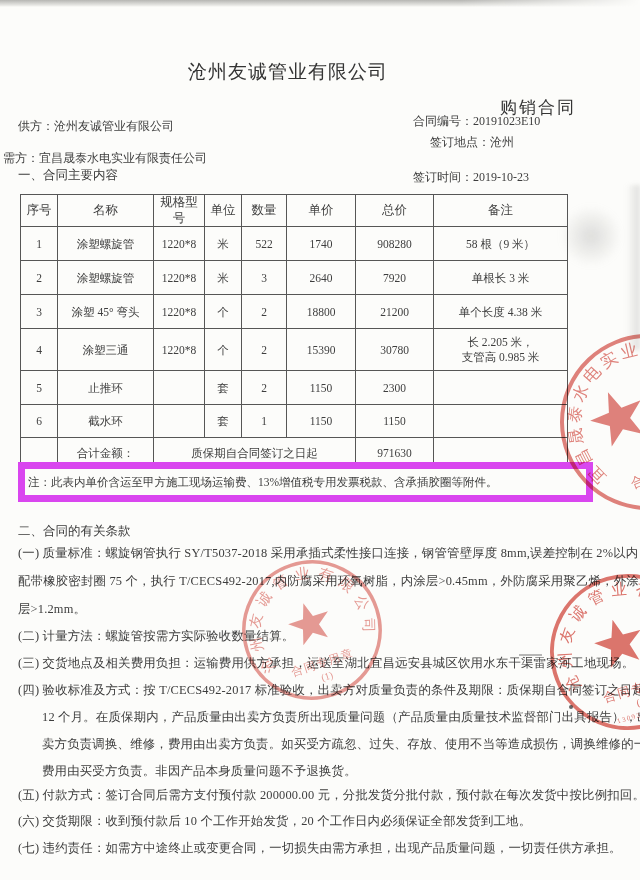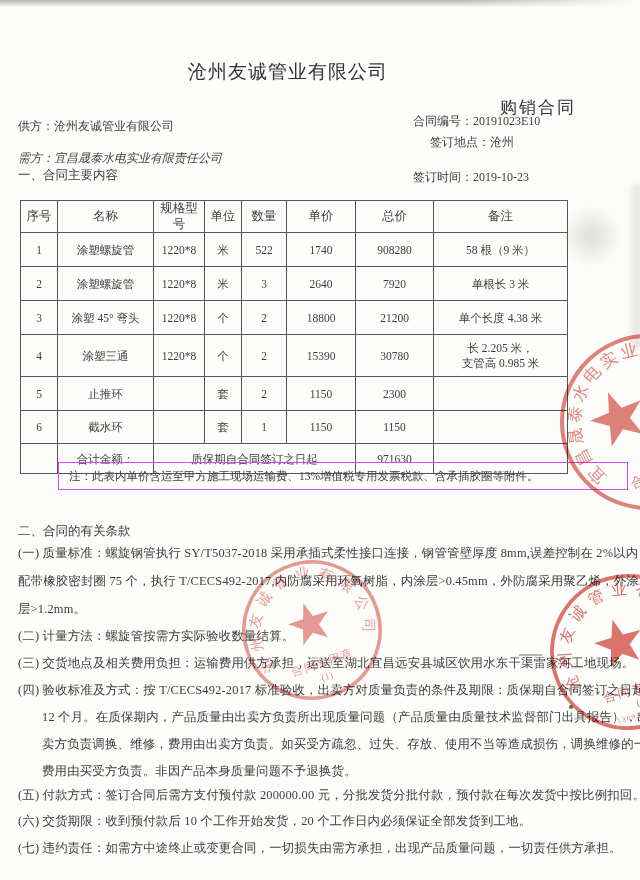--- a/index.html
+++ b/index.html
@@ -19,37 +19,37 @@
     background:radial-gradient(rgba(150,150,147,.30),rgba(150,150,147,0) 70%);filter:blur(3px);}
   .smudge2{left:626px;top:185px;width:14px;height:165px;
     background:linear-gradient(to right,rgba(158,158,155,0),rgba(158,158,155,.30));filter:blur(2px);}
   .ink-dot{left:569px;top:705px;width:4px;height:4px;border-radius:50%;background:#4c4c4c;opacity:.85;}
   .ink-dash{left:519px;top:654px;width:23px;height:2px;background:rgba(125,125,125,.55);}
   
   .company-title{left:0;top:59px;width:576px;text-align:center;font-size:19px;letter-spacing:1px;color:#343434;}
   .doc-title{left:0;top:96px;width:576px;text-align:right;font-size:17px;letter-spacing:2px;color:#343434;}
   .meta{font-size:12px;line-height:18px;white-space:nowrap;}
   .m-supplier{left:18px;top:117px;}
-  .m-buyer{left:18px;top:149px;font-style:italic;}
+  .m-buyer{left:3px;top:149px;}
   .m-no{left:413px;top:112px;}
   .m-place{left:430px;top:133px;}
   .m-date{left:413px;top:168px;}
   .section-h{font-size:12.5px;white-space:nowrap;color:#383838;}
   .s1{left:18px;top:167px;font-family:Liberation Mono, monospace;}
   .s2{left:18px;top:523px;}
   
-  .tbl-wrap{left:20px;top:200px;}
+  .tbl-wrap{left:20px;top:194px;}
   table{border-collapse:collapse;table-layout:fixed;width:547px;}
   td,th{border:1px solid #565656;text-align:center;vertical-align:middle;
     font-size:11.5px;font-weight:normal;padding:0 1px;white-space:pre-line;line-height:1.25;color:#3e3e3e;}
   thead th{font-size:12.5px;}
   tr.h-head{height:32px;} tr.h-34{height:34px;} tr.h-42{height:42px;} tr.h-33{height:33px;} tr.h-30{height:30px;}
   
-  .note-box{left:18px;top:462px;width:558px;height:26px;border:1px solid #d946ef;
-    font-size:11.5px;line-height:26px;padding-left:10px;white-space:nowrap;overflow:hidden;margin-left:40px;}
+  .note-box{left:18px;top:462px;width:558px;height:26px;border:7px solid #d946ef;
+    font-size:11.5px;line-height:26px;padding-left:3px;white-space:nowrap;overflow:hidden;}
   .attach{left:18px;top:496px;font-size:12px;white-space:nowrap;}
   
   .line{position:absolute;left:18px;font-size:12.4px;line-height:17px;white-space:nowrap;letter-spacing:.2px;}
   .ind{left:42px;}
   
   .seal{position:absolute;mix-blend-mode:multiply;pointer-events:none;}
   .seal text{font-family:"Liberation Serif","DejaVu Serif",serif;}
 </style>
 </head>
 <body>

